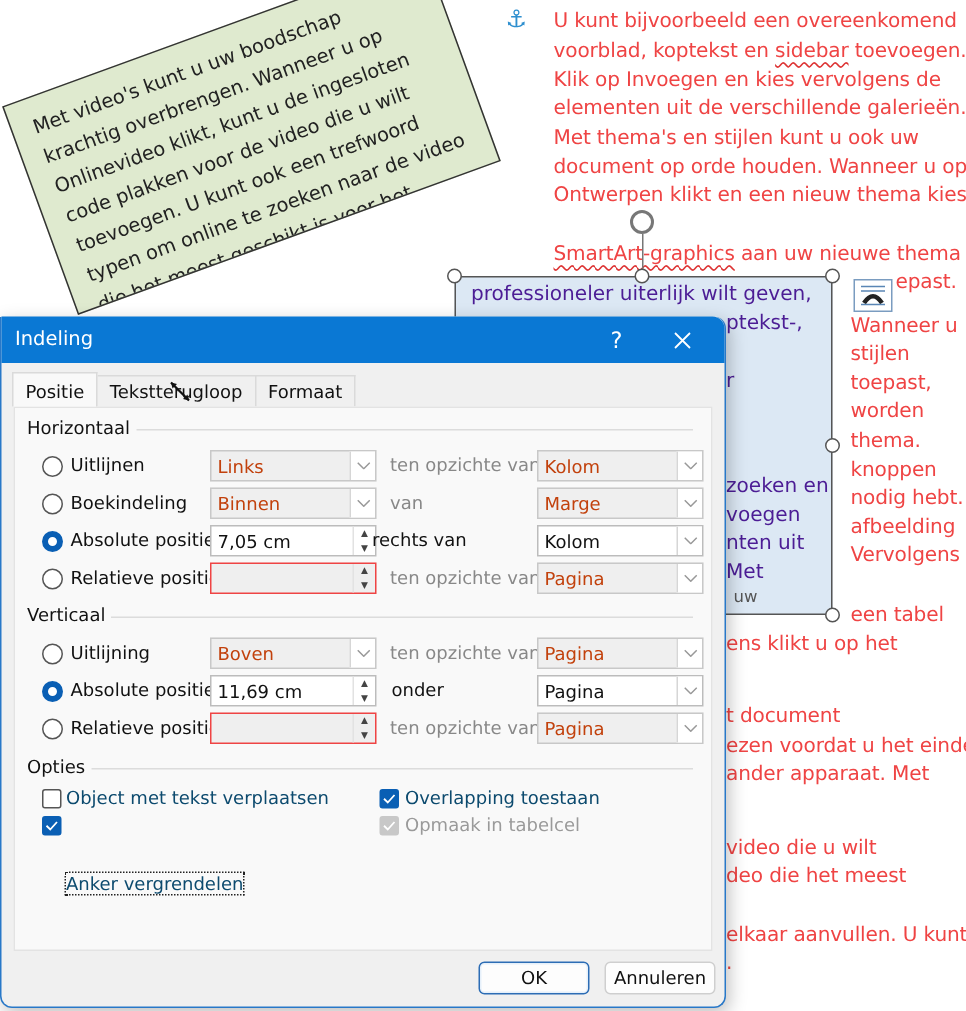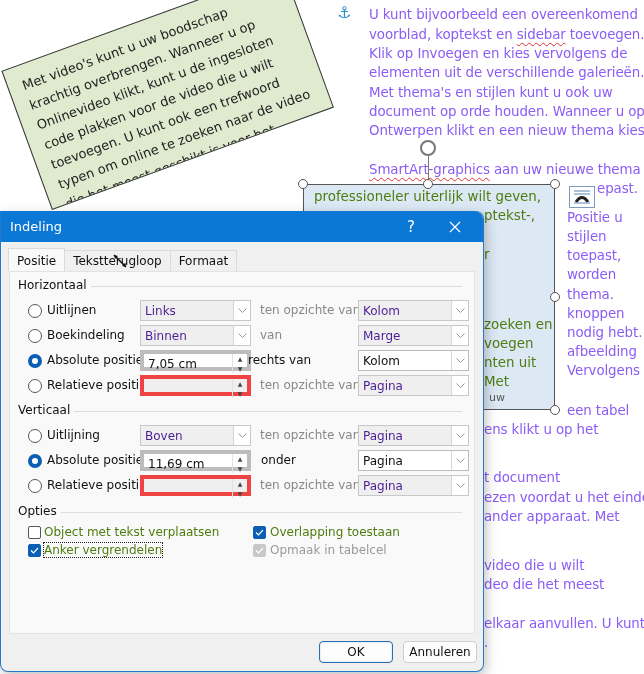--- a/index.html
+++ b/index.html
@@ -1,38 +1,38 @@
 <!DOCTYPE html>
 <html><head>
 <meta charset="utf-8">
 <style>
   * { box-sizing: border-box; margin: 0; padding: 0; }
   html, body { width: 644px; height: 674px; overflow: hidden; background: #ffffff; }
   body { position: relative; font-family: "DejaVu Sans", "Liberation Sans", sans-serif; }
 
   
   .doc { position: absolute; inset: 0; background: #fff; }
-  .doc-line { position: absolute; font-size: 13.4px; color: #8b5cf6; white-space: nowrap; line-height: 18px; letter-spacing: -0.1px; }
+  .doc-line { position: absolute; font-size: 13.4px; color: #ef4444; white-space: nowrap; line-height: 18px; letter-spacing: -0.1px; }
   .squiggle { text-decoration: underline wavy #d33; text-decoration-thickness: 1px; text-underline-offset: 3px; }
   .anchor { position: absolute; left: 337px; top: 3px; color: #2e8fcf; font-size: 16px; }
 
   .green-box {
     position: absolute; left: 52px; top: 62px; width: 300px; height: 148px;
     background: #dfeacf; border: 1.5px solid #333;
     transform: rotate(-20deg); transform-origin: 0 100%;
     overflow: hidden;
   }
   .green-box-text { position: absolute; left: 14px; top: 10px; width: 280px; font-size: 13px; line-height: 21px; color: #222; }
   .green-box-text div { white-space: nowrap; }
 
   .blue-box {
     position: absolute; left: 303px; top: 184px; width: 252px; height: 226px;
     background: #dce8f4; border: 1px solid #555;
   }
-  .blue-box-line { position: absolute; left: 10px; font-size: 13.4px; color: #4d7c0f; white-space: nowrap; }
+  .blue-box-line { position: absolute; left: 10px; font-size: 13.4px; color: #4c1d95; white-space: nowrap; }
   .handle { position: absolute; width: 10px; height: 10px; border: 1.5px solid #555; border-radius: 50%; background: #fff; }
   .rot-handle { position: absolute; left: 420px; top: 140px; width: 16px; height: 16px; border: 2px solid #777; border-radius: 50%; background: rgba(255,255,255,0.6); }
   .rot-line { position: absolute; left: 428px; top: 156px; width: 1px; height: 24px; background: #777; }
   .layout-opt {
     position: absolute; left: 569px; top: 186px; width: 26px; height: 22px;
     border: 1px solid #7a9cc0; background: #fff; display: flex; align-items: center; justify-content: center;
   }
 
   
   .dialog {
@@ -54,39 +54,39 @@
     background: #f9f9f9; border: 1px solid #e3e3e3;
   }
   .group-label { position: absolute; left: 8px; font-size: 12px; color: #111; background: #f9f9f9; padding-right: 4px; }
   .group-rule { position: absolute; left: 8px; right: 12px; height: 1px; background: #dcdcdc; }
   .row { position: absolute; left: 0; right: 0; height: 22px; }
   .radio { position: absolute; left: 18px; top: 4px; width: 14px; height: 14px; border-radius: 50%; border: 1px solid #555; background: #fff; }
   .radio.on { border: 4px solid #0a5fb4; background: #fff; }
   .row-label { position: absolute; left: 37px; top: 3px; font-size: 12px; color: #111; white-space: nowrap; }
   .select {
     position: absolute; height: 21px; border: 1px solid #c8c8c8; background: #efefef;
-    font-size: 12px; color: #4c1d95; padding: 3px 4px; white-space: nowrap;
+    font-size: 12px; color: #c2410c; padding: 3px 4px; white-space: nowrap;
   }
   .select.enabled { background: #fff; color: #111; border-color: #bcbcbc; }
   .select .arrow { position: absolute; right: 0; top: 0; width: 17px; height: 19px; border-left: 1px solid #d6d6d6; display: flex; align-items: center; justify-content: center; background: #fff; }
   .spin {
-    position: absolute; height: 21px; border: 4px solid #ef4444; background: #efefef;
+    position: absolute; height: 21px; border: 1px solid #ef4444; background: #efefef;
     font-size: 12px; color: #111; padding: 3px 4px;
   }
   .spin.enabled { background: #fff; border-color: #bcbcbc; }
   .spin .spin-btns { position: absolute; right: 0; top: 0; width: 15px; height: 19px; display: flex; flex-direction: column; border-left: 1px solid #e2e2e2; }
   .spin .spin-btns span { flex: 1; display: flex; align-items: center; justify-content: center; font-size: 6px; color: #444; }
   .rel-label { position: absolute; top: 3px; font-size: 12px; color: #888; white-space: nowrap; }
   .rel-label.enabled { color: #111; }
   .check { position: absolute; width: 13px; height: 13px; border: 1px solid #555; border-radius: 2px; background: #fff; display: flex; align-items: center; justify-content: center; }
   .check.on { background: #0a5fb4; border-color: #0a5fb4; }
   .check.disabled { background: #c8c8c8; border-color: #c8c8c8; }
-  .check-label { position: absolute; font-size: 12px; color: #4d7c0f; white-space: nowrap; }
+  .check-label { position: absolute; font-size: 12px; color: #0c4a6e; white-space: nowrap; }
   .check-label.disabled { color: #9a9a9a; }
-  .focus-ring { outline: 1px dotted #222; outline-offset: 0; }
+  .focus-ring { outline: 1px dotted #222; outline-offset: 0; margin-top: 39px; }
   .btn {
     position: absolute; height: 22px; border: 1px solid #cfcfcf; background: #fdfdfd; border-radius: 4px;
     font-size: 12px; color: #111; display: flex; align-items: center; justify-content: center;
   }
   .btn.primary { border: 1px solid #2d6db5; box-shadow: inset 0 0 0 1px #e6f0fa; }
   .cursor { position: absolute; left: 113px; top: 254px; width: 14px; height: 18px; }
 </style>
 </head>
 <body>
 
@@ -96,21 +96,21 @@
   <div class="doc-line" style="left:369px;top:6px">U kunt bijvoorbeeld een overeenkomend</div>
   <div class="doc-line" style="left:369px;top:45px">Klik op Invoegen en kies vervolgens de</div>
   <div class="doc-line" style="left:369px;top:26px">voorblad, koptekst en <span class="squiggle">sidebar</span> toevoegen.</div>
   <div class="doc-line" style="left:369px;top:64px">elementen uit de verschillende galerieën.</div>
   <div class="doc-line" style="left:369px;top:84px">Met thema's en stijlen kunt u ook uw</div>
   <div class="doc-line" style="left:369px;top:103px">document op orde houden. Wanneer u op</div>
   <div class="doc-line" style="left:369px;top:122px">Ontwerpen klikt en een nieuw thema kiest,</div>
   <div class="doc-line" style="left:369px;top:161px"><span class="squiggle">SmartArt-graphics</span> aan uw nieuwe thema</div>
 
   <div class="doc-line" style="left:597px;top:180px">epast.</div>
-  <div class="doc-line" style="left:567px;top:209px">Positie u</div>
+  <div class="doc-line" style="left:567px;top:209px">Wanneer u</div>
   <div class="doc-line" style="left:567px;top:228px">stijlen</div>
   <div class="doc-line" style="left:567px;top:247px">toepast,</div>
   <div class="doc-line" style="left:567px;top:266px">worden</div>
   <div class="doc-line" style="left:567px;top:286px">thema.</div>
   <div class="doc-line" style="left:567px;top:305px">knoppen</div>
   <div class="doc-line" style="left:567px;top:324px">nodig hebt.</div>
   <div class="doc-line" style="left:567px;top:343px">afbeelding</div>
   <div class="doc-line" style="left:567px;top:362px">Vervolgens</div>
   <div class="doc-line" style="left:567px;top:402px">een tabel</div>
 

